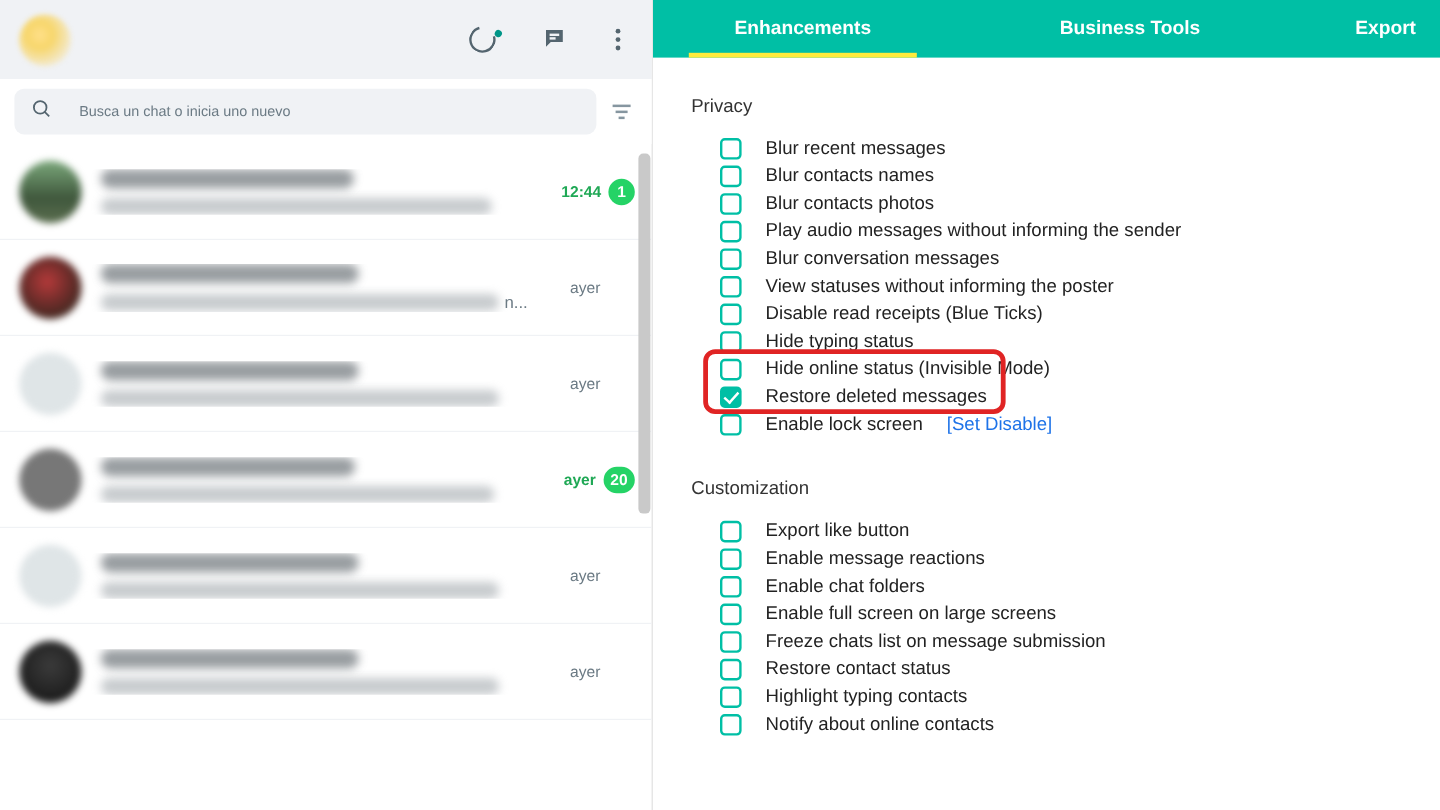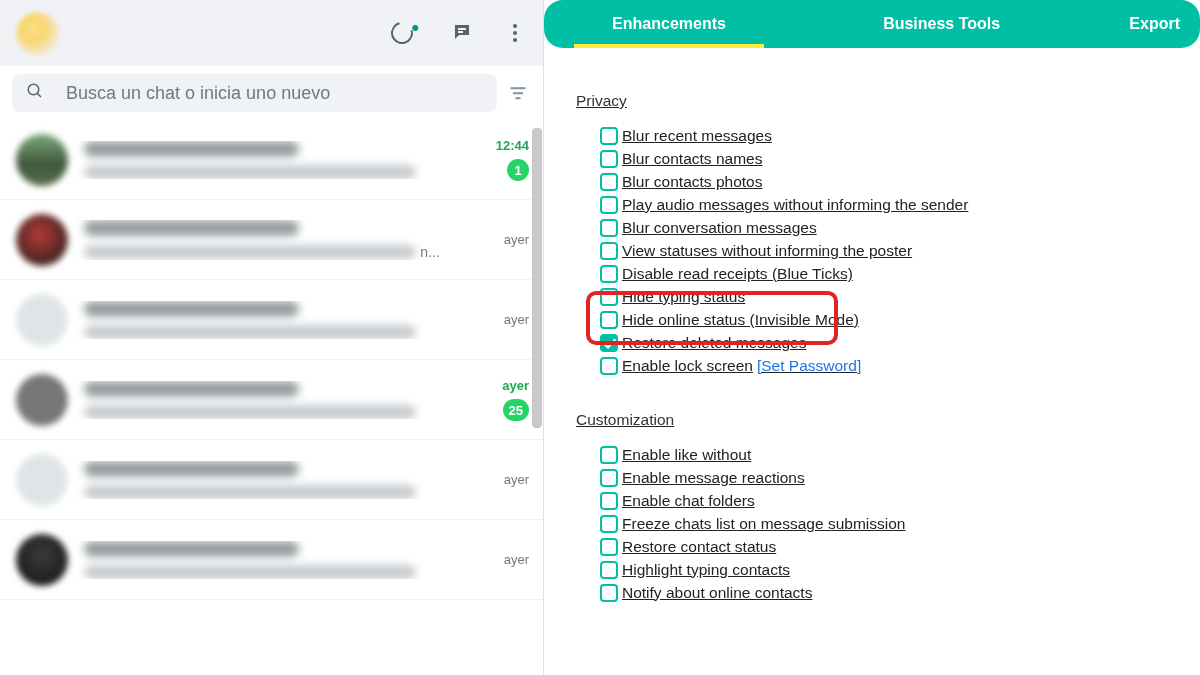--- a/index.html
+++ b/index.html
@@ -12,56 +12,56 @@
   .hdr-spacer { flex:1; }
   .hdr-icons { display:flex; align-items:center; gap:38px; padding-right:10px; }
   .hdr-icon { color:#54656f; display:flex; align-items:center; justify-content:center; cursor:pointer; }
   .status-ring { width:22px; height:22px; border:2.5px solid #54656f; border-radius:50%; position:relative; border-top-color:transparent; transform:rotate(30deg);}
   .status-dot { position:absolute; width:6px; height:6px; background:#009688; border-radius:50%; top:-5px; right:-3px; }
   .menu-dots { display:flex; flex-direction:column; gap:3px; }
   .menu-dots i { width:4px; height:4px; background:#54656f; border-radius:50%; display:block;}
   
   .search-row { display:flex; align-items:center; padding:8px 12px; gap:8px; background:#fff;}
   .search-box { flex:1; height:38px; background:#f0f2f5; border-radius:8px; display:flex; align-items:center; padding:0 14px; gap:22px;}
-  .search-box input { border:none; outline:none; background:transparent; font-size:18px; color:#be185d; width:100%; }
+  .search-box input { border:none; outline:none; background:transparent; font-size:12px; color:#be185d; width:100%; }
   .search-box input::placeholder { color:#6b7a84; }
   .search-icon { color:#54656f; }
   .filter-icon { width:26px; display:flex; justify-content:center; color:#8696a0; cursor:pointer;}
   
   .chatlist { flex:1; overflow-y:hidden; position:relative; }
   .chat-row { display:flex; align-items:center; padding:10px 14px 10px 16px; border-bottom:1px solid #f0f2f5; height:80px;}
   .chat-avatar { width:52px; height:52px; border-radius:50%; flex-shrink:0; filter: blur(3px); }
   .av1 { background: linear-gradient(180deg,#7aa77a 0%, #3f573c 60%, #5b6e4f 100%); }
   .av2 { background: radial-gradient(circle at 45% 40%, #b53a3a 0%, #6b2c29 45%, #3a2920 80%); }
   .av3 { background:#dfe5e7; }
   .av4 { background:#777; }
   .av5 { background:#dfe5e7; }
   .av6 { background: radial-gradient(circle at 50% 40%, #3b3b3b 0%, #1d1d1d 70%); }
   .chat-mid { flex:1; padding-left:16px; overflow:hidden;}
   .blur-line { height:14px; border-radius:7px; background:#9aa1a6; filter: blur(4px); opacity:.55;}
   .blur-title { width:55%; height:16px; margin-bottom:8px; background:#6d7479; border-radius:8px; filter:blur(4px); opacity:.7;}
-  .chat-right { display:flex; flex-direction:column; align-items:flex-end; gap:6px; min-width:54px; }
+  .chat-right { display:flex; align-items:center; gap:6px; min-width:54px; }
   .chat-time { font-size:13px; font-weight:600; }
   .time-green { color:#1fa855; }
   .time-grey { color:#6b7a84; font-weight:500; }
   .badge { background:#25d366; color:#fff; font-size:13px; font-weight:600; border-radius:50px; min-width:22px; height:22px; display:flex; align-items:center; justify-content:center; padding:0 6px;}
   .ellips { color:#6b7a84; font-size:14px; }
   .scroll-track { position:absolute; right:0; top:128px; width:12px; height:540px; }
   .scroll-thumb { position:absolute; right:1px; top:0; width:10px; height:300px; background:#c9c9c9; border-radius:4px;}
   
   .right { flex:1; height:100%; background:#fff; display:flex; flex-direction:column; }
-  .tabbar { height:48px; background:#00bfa5; display:flex; align-items:center; color:#fff; font-size:16px; font-weight:600;border-radius:19px;}
+  .tabbar { height:48px; background:#00bfa5; display:flex; align-items:center; color:#fff; font-size:16px; font-weight:600;}
   .tab { height:100%; display:flex; align-items:center; justify-content:center; padding:0 48px; cursor:pointer; position:relative;}
   .tab.t1 { width:250px; }
   .tab.active::after { content:""; position:absolute; left:30px; right:30px; bottom:0; height:4px; background:#ffeb3b;}
   .tab.t2 { flex:1; justify-content:center; }
   .tab.t3 { padding:0 20px 0 40px; }
-  .settings-body { flex:1; padding:44px 0 0 32px; font-size:15.5px; color:#222; overflow:hidden;text-decoration:underline;}
+  .settings-body { flex:1; padding:32px 0 0 32px; font-size:15.5px; color:#222; overflow:hidden;}
   .section-title { font-size:15.5px; color:#333; margin-bottom:14px; }
-  .opt-row { display:flex; align-items:flex-start; gap:4px; padding:2.5px 0; }
+  .opt-row { display:flex; align-items:flex-start; gap:20px; padding:2.5px 0; }
   .chk { width:18px; height:18px; border:2.2px solid #00bfa5; border-radius:4px; flex-shrink:0; position:relative; cursor:pointer;}
   .chk.checked { background:#00bfa5; }
   .chk.checked::after { content:""; position:absolute; left:4px; top:0px; width:5px; height:10px; border:solid #fff; border-width:0 2.4px 2.4px 0; transform:rotate(42deg);}
   .opt-label { color:#222; }
   .link-blue { color:#1e73e8; }
   .highlight { position:absolute; border:4px solid #e02424; border-radius:10px; pointer-events:none; }
   .sect2 { margin-top:34px; }
 </style>
 </head>
 <body>
@@ -154,21 +154,21 @@
         <div class="chat-row">
           <div class="chat-avatar av4"></div>
           <div class="chat-mid">
             <div class="blur-title"></div>
             <div style="display:flex;align-items:center;gap:4px;">
               <div class="blur-line" style="width:85%;"></div>
             </div>
           </div>
           <div class="chat-right">
             <span class="chat-time time-green">ayer</span>
-            <span class="badge">25</span>
+            <span class="badge">20</span>
           </div>
         </div>
         <div class="chat-row">
           <div class="chat-avatar av5"></div>
           <div class="chat-mid">
             <div class="blur-title"></div>
             <div style="display:flex;align-items:center;gap:4px;">
               <div class="blur-line" style="width:85%;"></div>
             </div>
           </div>
@@ -245,36 +245,40 @@
             <div class="chk"></div>
             <span class="opt-label">Hide online status (Invisible Mode)</span>
           </div>
           <div class="opt-row" id="hl-row">
             <div class="chk checked"></div>
             <span class="opt-label">Restore deleted messages</span>
           </div>
           <div class="opt-row">
             <div class="chk"></div>
             <span class="opt-label">Enable lock screen </span>
-            <span class="link-blue">[Set Password]</span>
+            <span class="link-blue">[Set Disable]</span>
           </div>
         </div>
       <div class="section-title sect2">Customization</div>
       <div id="custom-opts" style="padding-left:24px;">
           <div class="opt-row">
             <div class="chk"></div>
-            <span class="opt-label">Enable like without</span>
+            <span class="opt-label">Export like button</span>
           </div>
           <div class="opt-row">
             <div class="chk"></div>
             <span class="opt-label">Enable message reactions</span>
           </div>
           <div class="opt-row">
             <div class="chk"></div>
             <span class="opt-label">Enable chat folders</span>
+          </div>
+          <div class="opt-row">
+            <div class="chk"></div>
+            <span class="opt-label">Enable full screen on large screens</span>
           </div>
           <div class="opt-row">
             <div class="chk"></div>
             <span class="opt-label">Freeze chats list on message submission</span>
           </div>
           <div class="opt-row">
             <div class="chk"></div>
             <span class="opt-label">Restore contact status</span>
           </div>
           <div class="opt-row">

